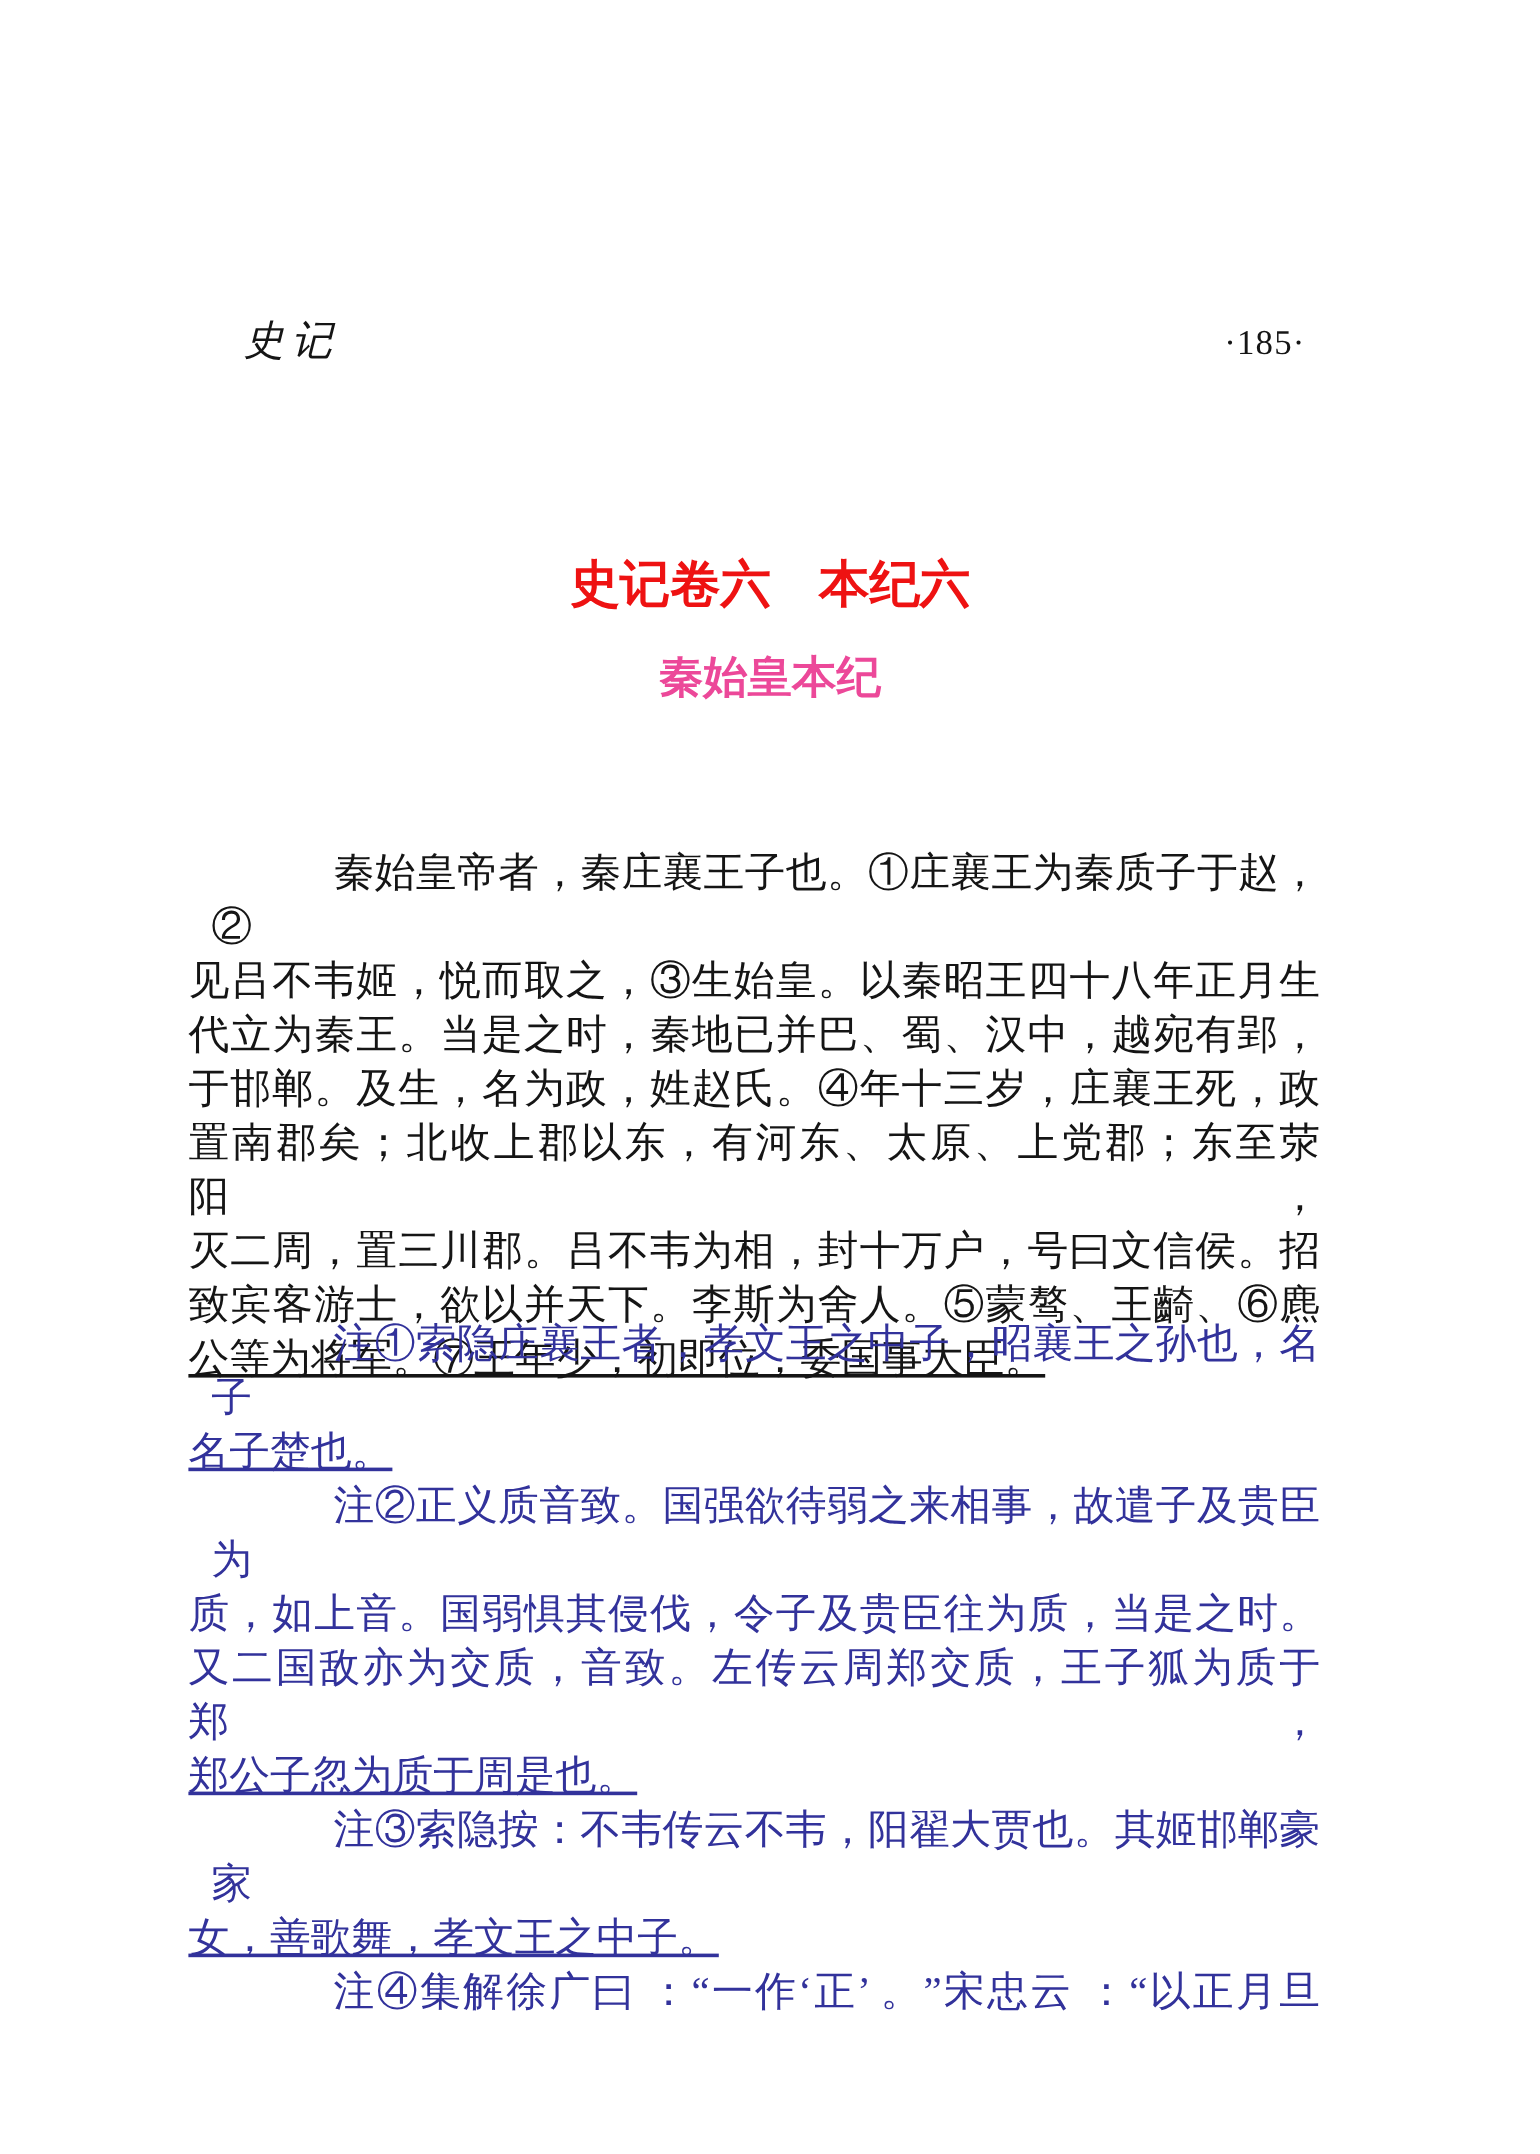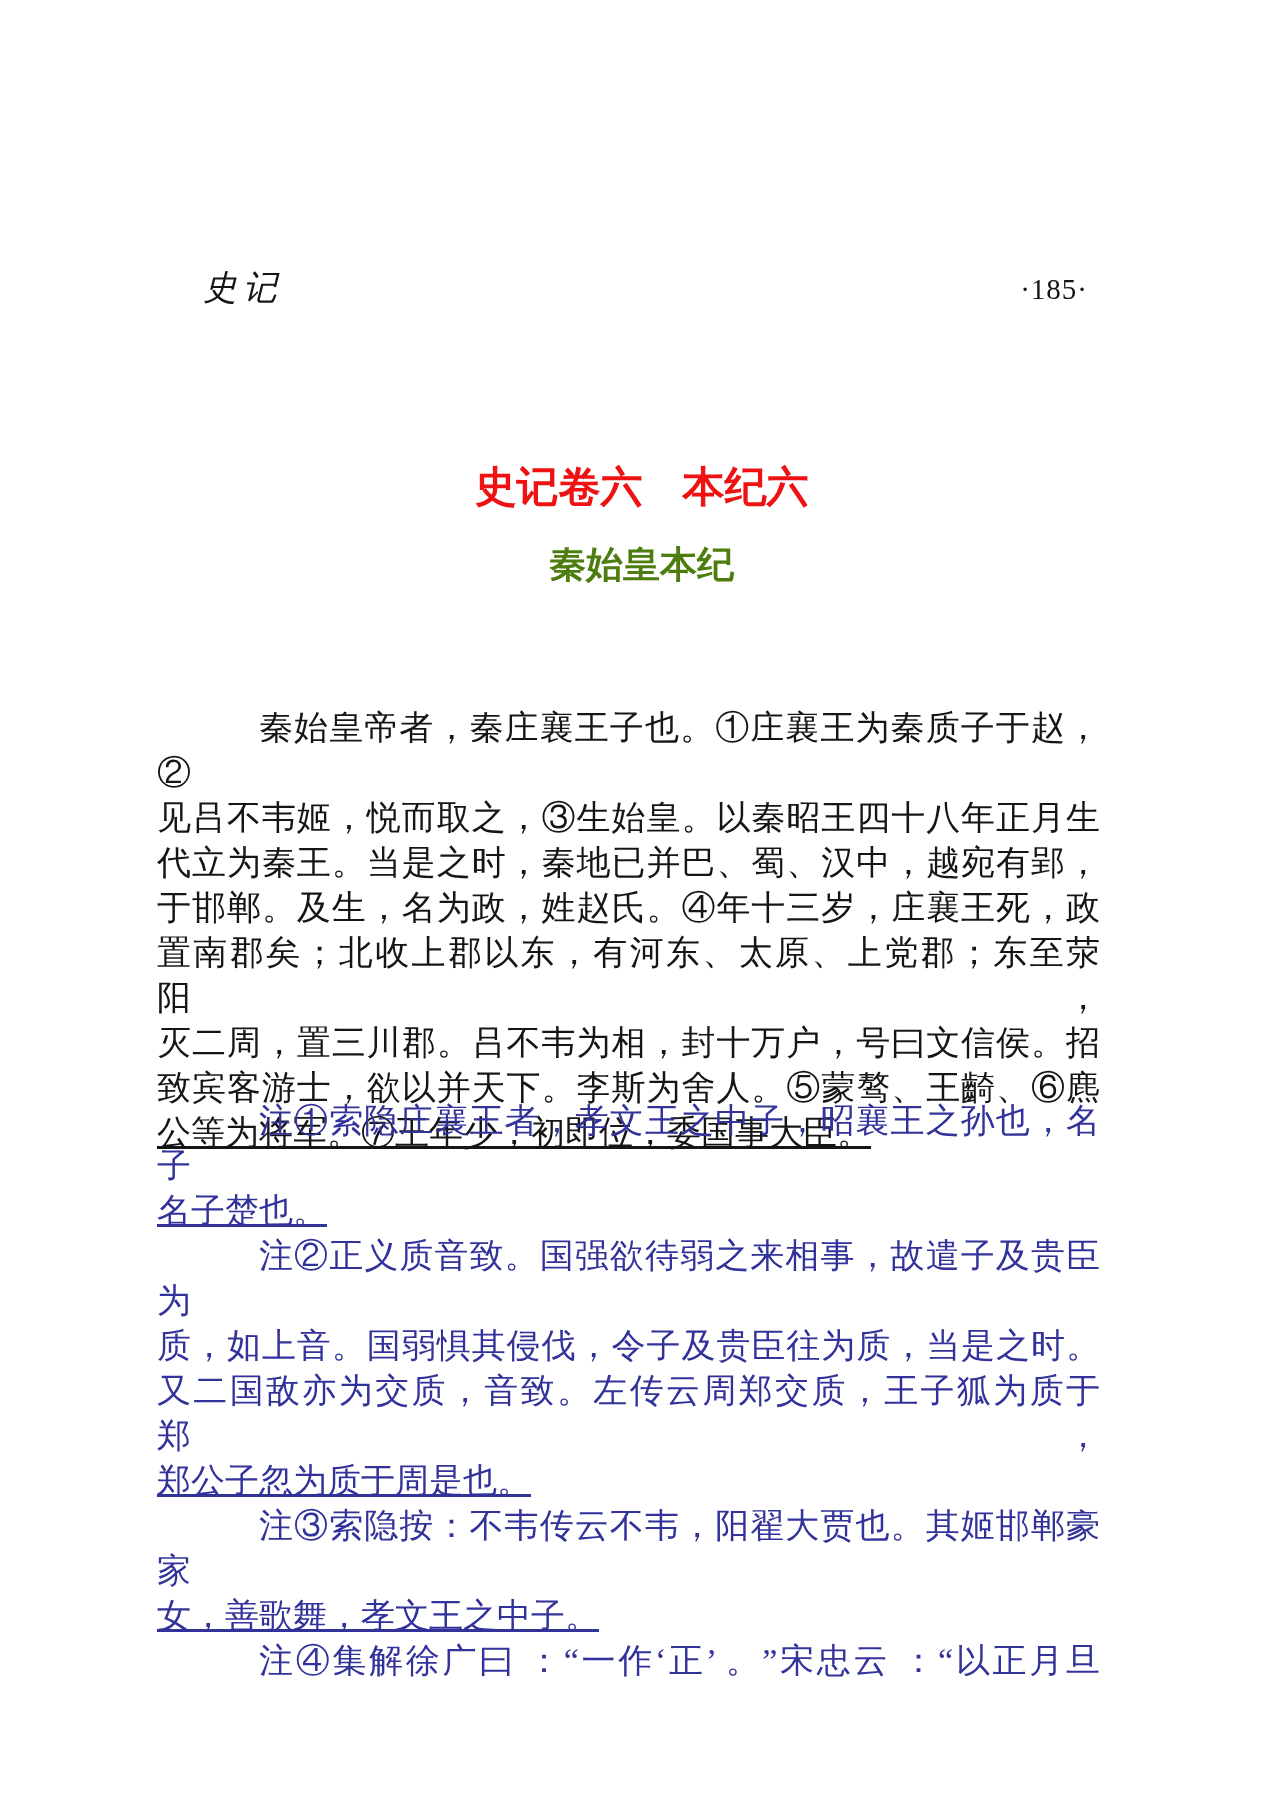--- a/index.html
+++ b/index.html
@@ -21,21 +21,21 @@
     display: flex;
     justify-content: space-between;
     align-items: baseline;
     line-height: 1;
   }
   #book-title {
     margin-left: 46px;
     font-size: 34px;
     font-style: italic;               
     letter-spacing: 6px;
-    font-family: Liberation Sans, sans-serif;
+    font-family: Liberation Mono, monospace;
     text-align: right;
   }
   #page-number {
     margin-right: 12px;
     font-size: 29px;
     letter-spacing: 1px;
     font-style: normal;
   }
 
   
@@ -52,42 +52,42 @@
   #chapter-title .vol { margin-right: 40px; }
 
   #chapter-subtitle {
     position: absolute;
     top: 546px; left: 0; width: 100%;
     text-align: center;
     font-family: "Liberation Sans", "DejaVu Sans", sans-serif;
     font-weight: 600;
     font-size: 37px;
     line-height: 1;
-    color: #4d7c0f;
+    color: #ec4899;
   }
 
   
   .text-block {
     position: absolute;
     left: 157px;
     width: 943px;
     font-size: 34px;
     line-height: 45px;
   }
   #body-block { top: 705px; }
   #annotation-block { top: 1098px; color: var(--blue, #32329b); }
 
   .ln {
     text-align: justify;
     text-align-last: justify;
     text-justify: inter-character;
     white-space: normal;
   }
   .ln.end { text-align-last: left; text-decoration: underline; }
-  .ln.indent { text-indent: 3em; }
+  .ln.indent { text-indent: 3em; margin-left: 19px; }
 </style>
 </head>
 <body>
 
 <div id="page">
 
   <div id="header-row">
     <span id="book-title">史记</span>
     <span id="page-number">·185·</span>
   </div>

